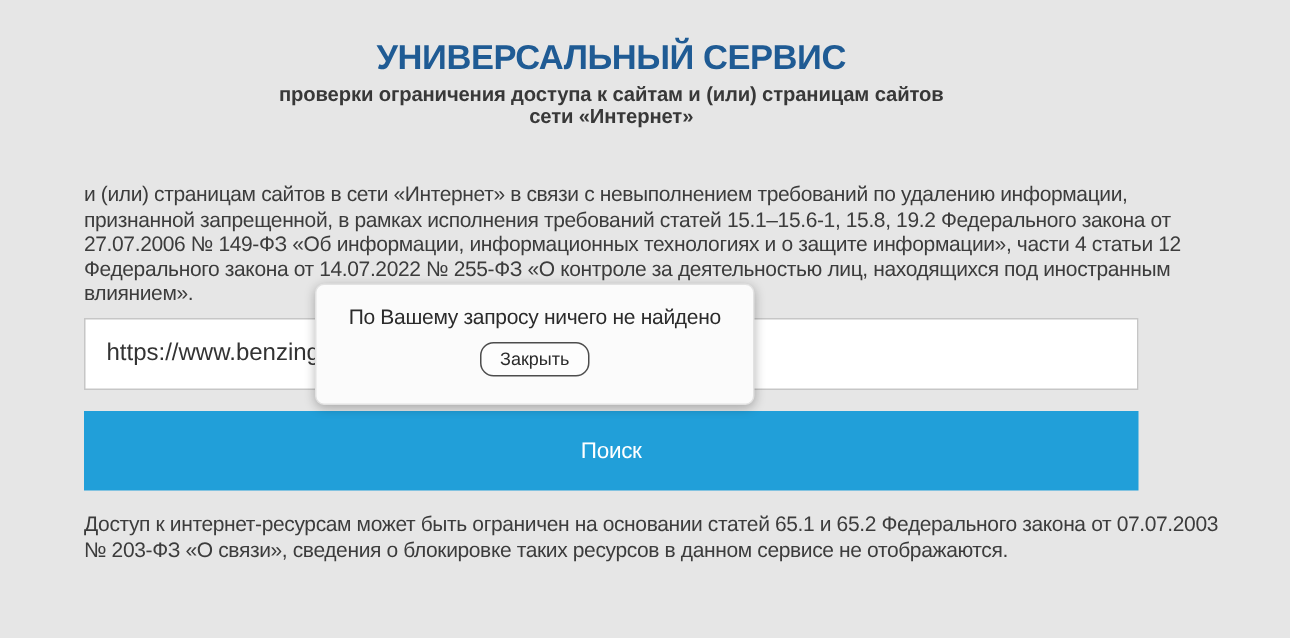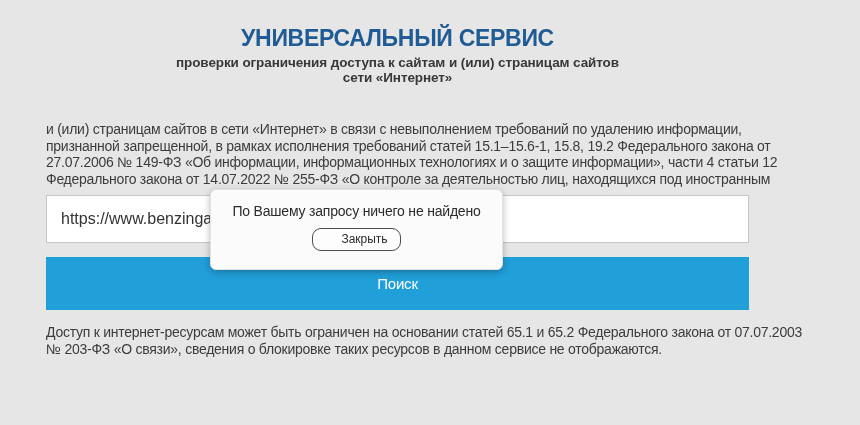--- a/index.html
+++ b/index.html
@@ -6,21 +6,21 @@
   html, body { width: 860px; height: 425px; }
   body {
     background: #e6e6e6;
     font-family: "Liberation Sans", sans-serif;
     color: #3a3a3a;
     overflow: hidden;
     position: relative;
   }
   .container {
     position: absolute;
-    left: 46px;
+    left: 56px;
     top: 0;
     width: 703px;
   }
   .page-title {
     margin-top: 25px;
     text-align: center;
     font-size: 23px;
     font-weight: bold;
     letter-spacing: -0.3px;
     color: #1f5b94;
@@ -89,21 +89,21 @@
     text-align: center;
   }
   .modal-message {
     margin-top: 13px;
     font-size: 14px;
     letter-spacing: -0.2px;
     color: #2b2b2b;
   }
   .modal-close {
     margin-top: 9px;
-    padding: 3px 12px 4px 28px;
+    padding: 3px 12px 4px 12px;
     font-family: "Liberation Sans", sans-serif;
     font-size: 12px;
     color: #2b2b2b;
     background: #fdfdfd;
     border: 1px solid #4d4d4d;
     border-radius: 9px;
     cursor: pointer;
   }
 </style>
 </head>
@@ -116,20 +116,21 @@
   <div class="subtitle">
     <div>проверки ограничения доступа к сайтам и (или) страницам сайтов</div>
     <div>сети «Интернет»</div>
   </div>
 
   <div class="intro">
     <div class="line">и (или) страницам сайтов в сети «Интернет» в связи с невыполнением требований по удалению информации,</div>
     <div class="line">признанной запрещенной, в рамках исполнения требований статей 15.1–15.6-1, 15.8, 19.2 Федерального закона от</div>
     <div class="line">27.07.2006 № 149-ФЗ «Об информации, информационных технологиях и о защите информации», части 4 статьи 12</div>
     <div class="line">Федерального закона от 14.07.2022 № 255-ФЗ «О контроле за деятельностью лиц, находящихся под иностранным</div>
+    <div class="line">влиянием».</div>
   </div>
 
   <input type="text" class="url-input" value="https://www.benzinga.co" style="">
 
   <button class="search-button">Поиск</button>
 
   <div class="footer">
     <div class="line">Доступ к интернет-ресурсам может быть ограничен на основании статей 65.1 и 65.2 Федерального закона от 07.07.2003</div>
     <div class="line">№ 203-ФЗ «О связи», сведения о блокировке таких ресурсов в данном сервисе не отображаются.</div>
   </div>

